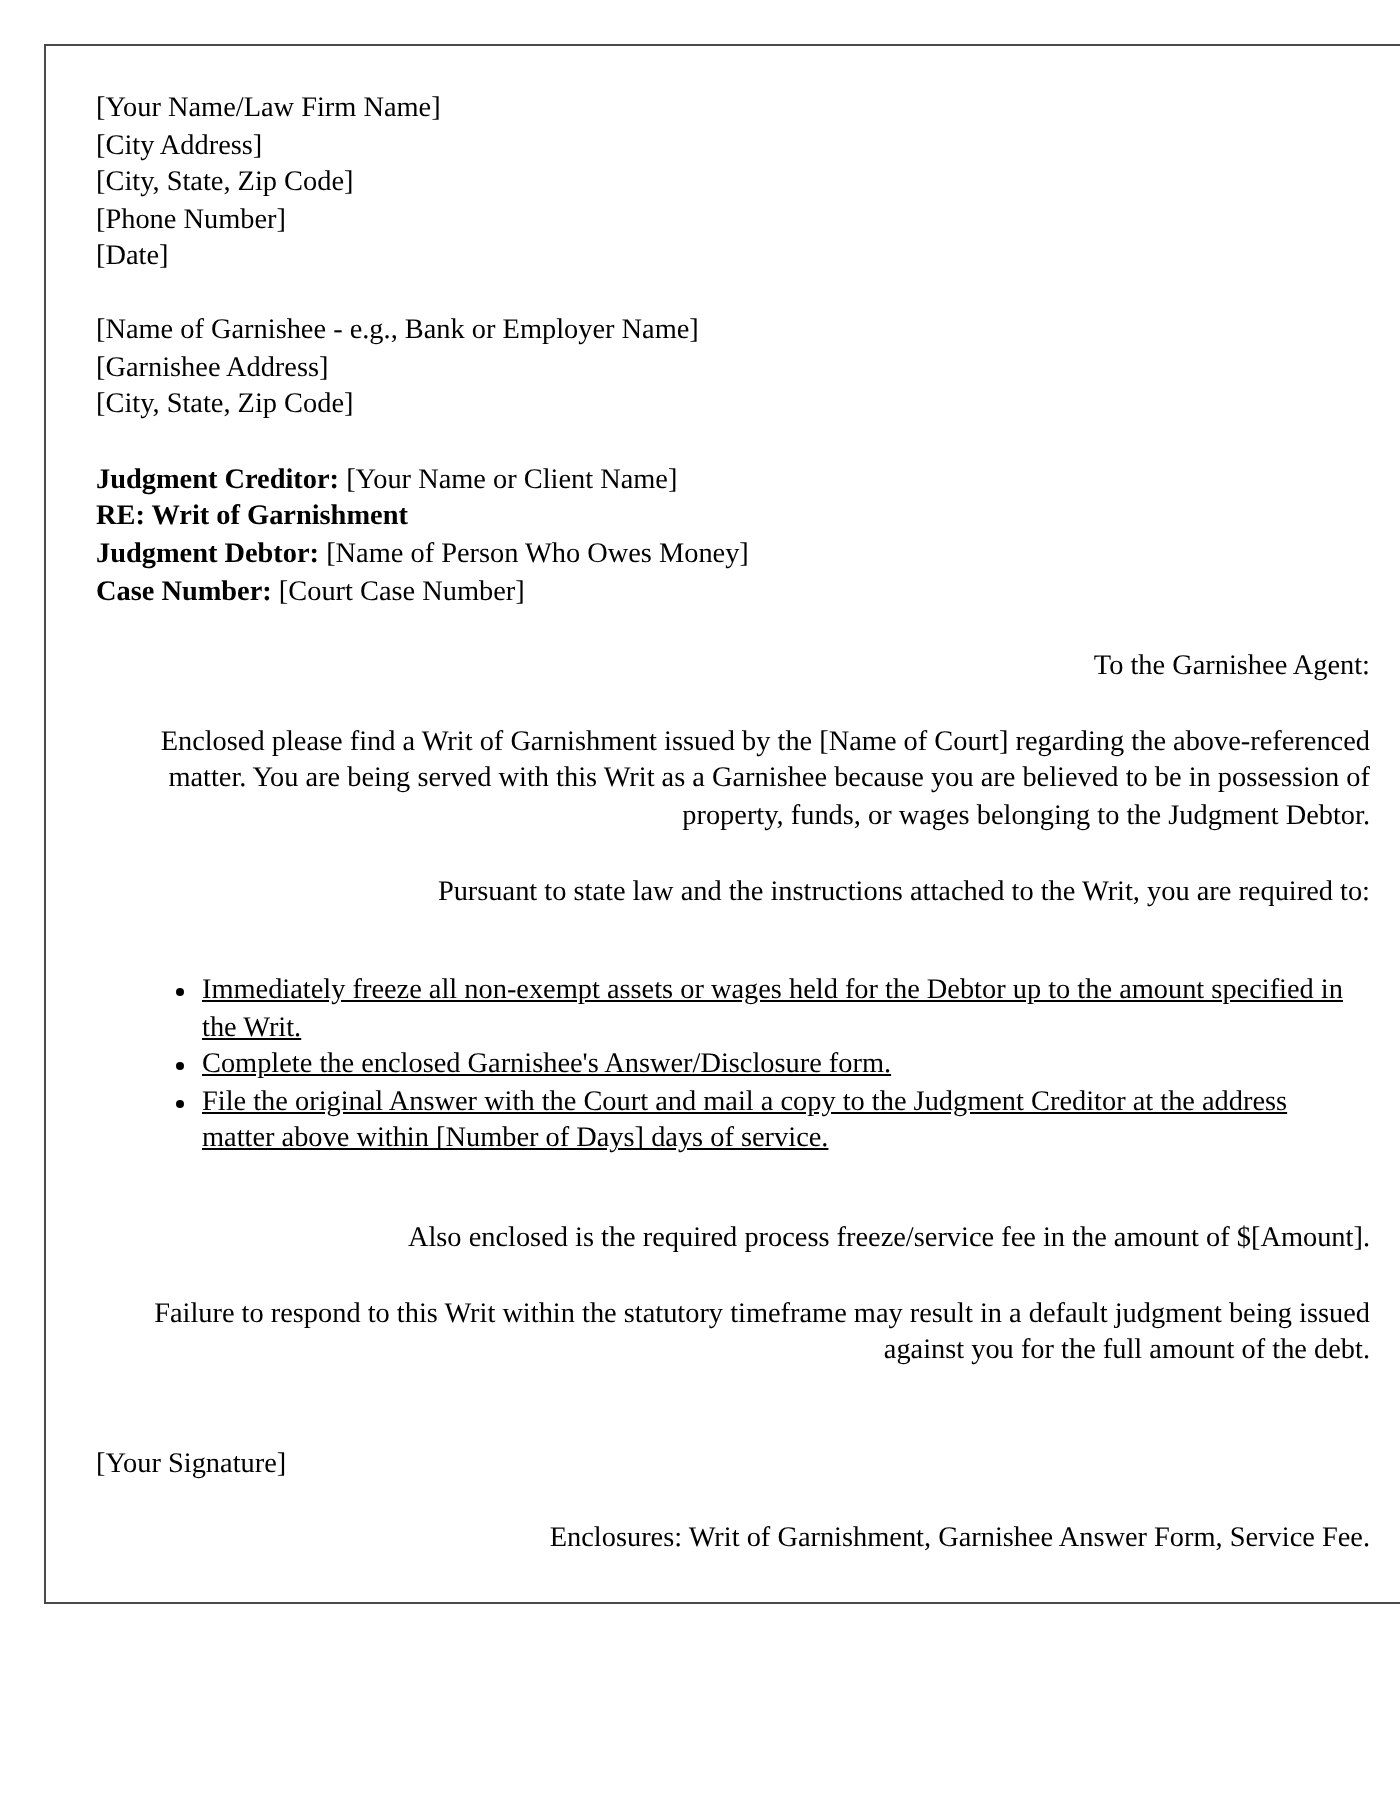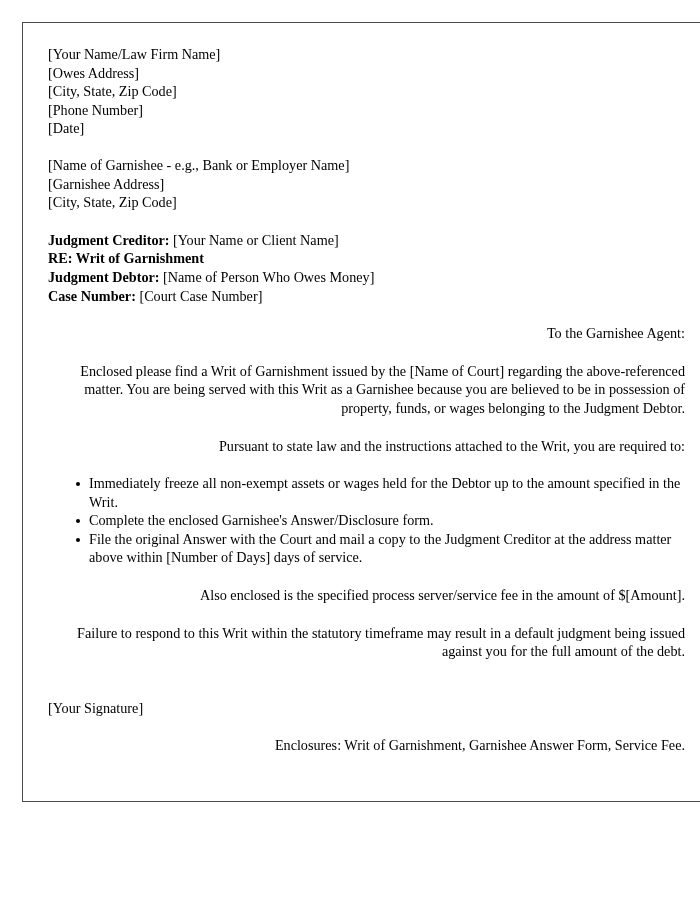--- a/index.html
+++ b/index.html
@@ -37,23 +37,24 @@
   }
   .gap-sm { height: 18px; }
   .gap-md { height: 19px; }
   .para {
     margin: 0;
     text-align: right;
   }
   .spacer-para { height: 19px; }
   b, .bold { font-weight: bold; }
   ul.bullets {
-    margin: 0;
+    margin: 12px;
     padding: 0 0 0 41px;
     list-style: none;
+    text-decoration: underline;
   }
   ul.bullets li {
     position: relative;
     margin: 0;
     padding: 0;
   }
   ul.bullets li .disc {
     position: absolute;
     left: -13px;
     top: 8px;
@@ -64,21 +65,21 @@
   }
 </style>
 </head>
 <body>
 
 <div class="page">
   <div class="content">
 
     <div class="block">
       <div class="line">[Your Name/Law Firm Name]</div>
-      <div class="line">[Owes Address]</div>
+      <div class="line">[City Address]</div>
       <div class="line">[City, State, Zip Code]</div>
       <div class="line">[Phone Number]</div>
       <div class="line">[Date]</div>
     </div>
 
     <div class="gap-sm"></div>
 
     <div class="block">
       <div class="line">[Name of Garnishee - e.g., Bank or Employer Name]</div>
       <div class="line">[Garnishee Address]</div>
@@ -127,21 +128,21 @@
         <span>Complete the enclosed Garnishee's Answer/Disclosure form.</span>
       </li>
       <li>
         <span class="disc"></span>
         <span>File the original Answer with the Court and mail a copy to the Judgment Creditor at the address matter above within [Number of Days] days of service.</span>
       </li>
     </ul>
 
     <div class="spacer-para"></div>
 
-    <p class="para">Also enclosed is the specified process server/service fee in the amount of $[Amount].</p>
+    <p class="para">Also enclosed is the required process freeze/service fee in the amount of $[Amount].</p>
 
     <div class="spacer-para"></div>
 
     <p class="para">Failure to respond to this Writ within the statutory timeframe may result in a default judgment being issued against you for the full amount of the debt.</p>
 
     <div class="spacer-para"></div>
 
 
     <div class="spacer-para"></div>
 

